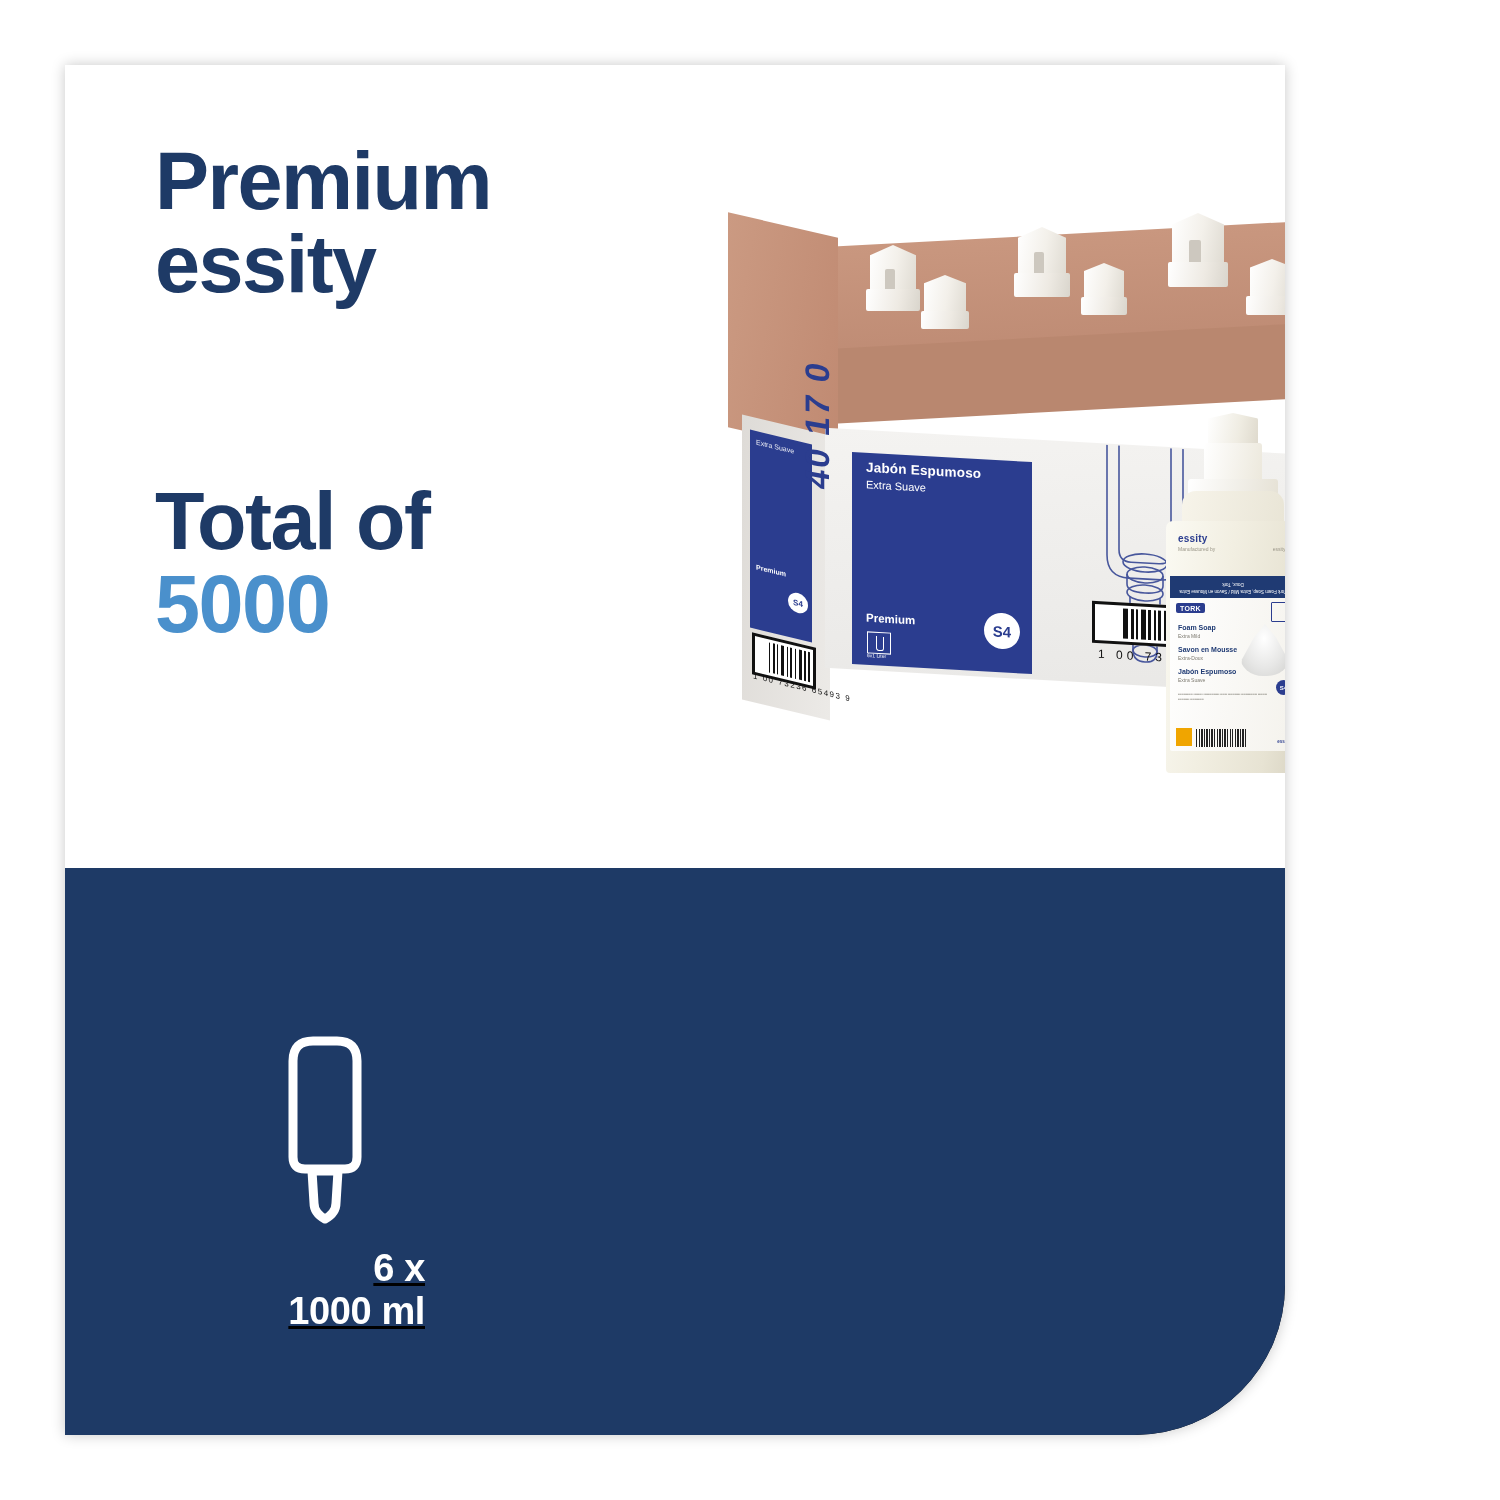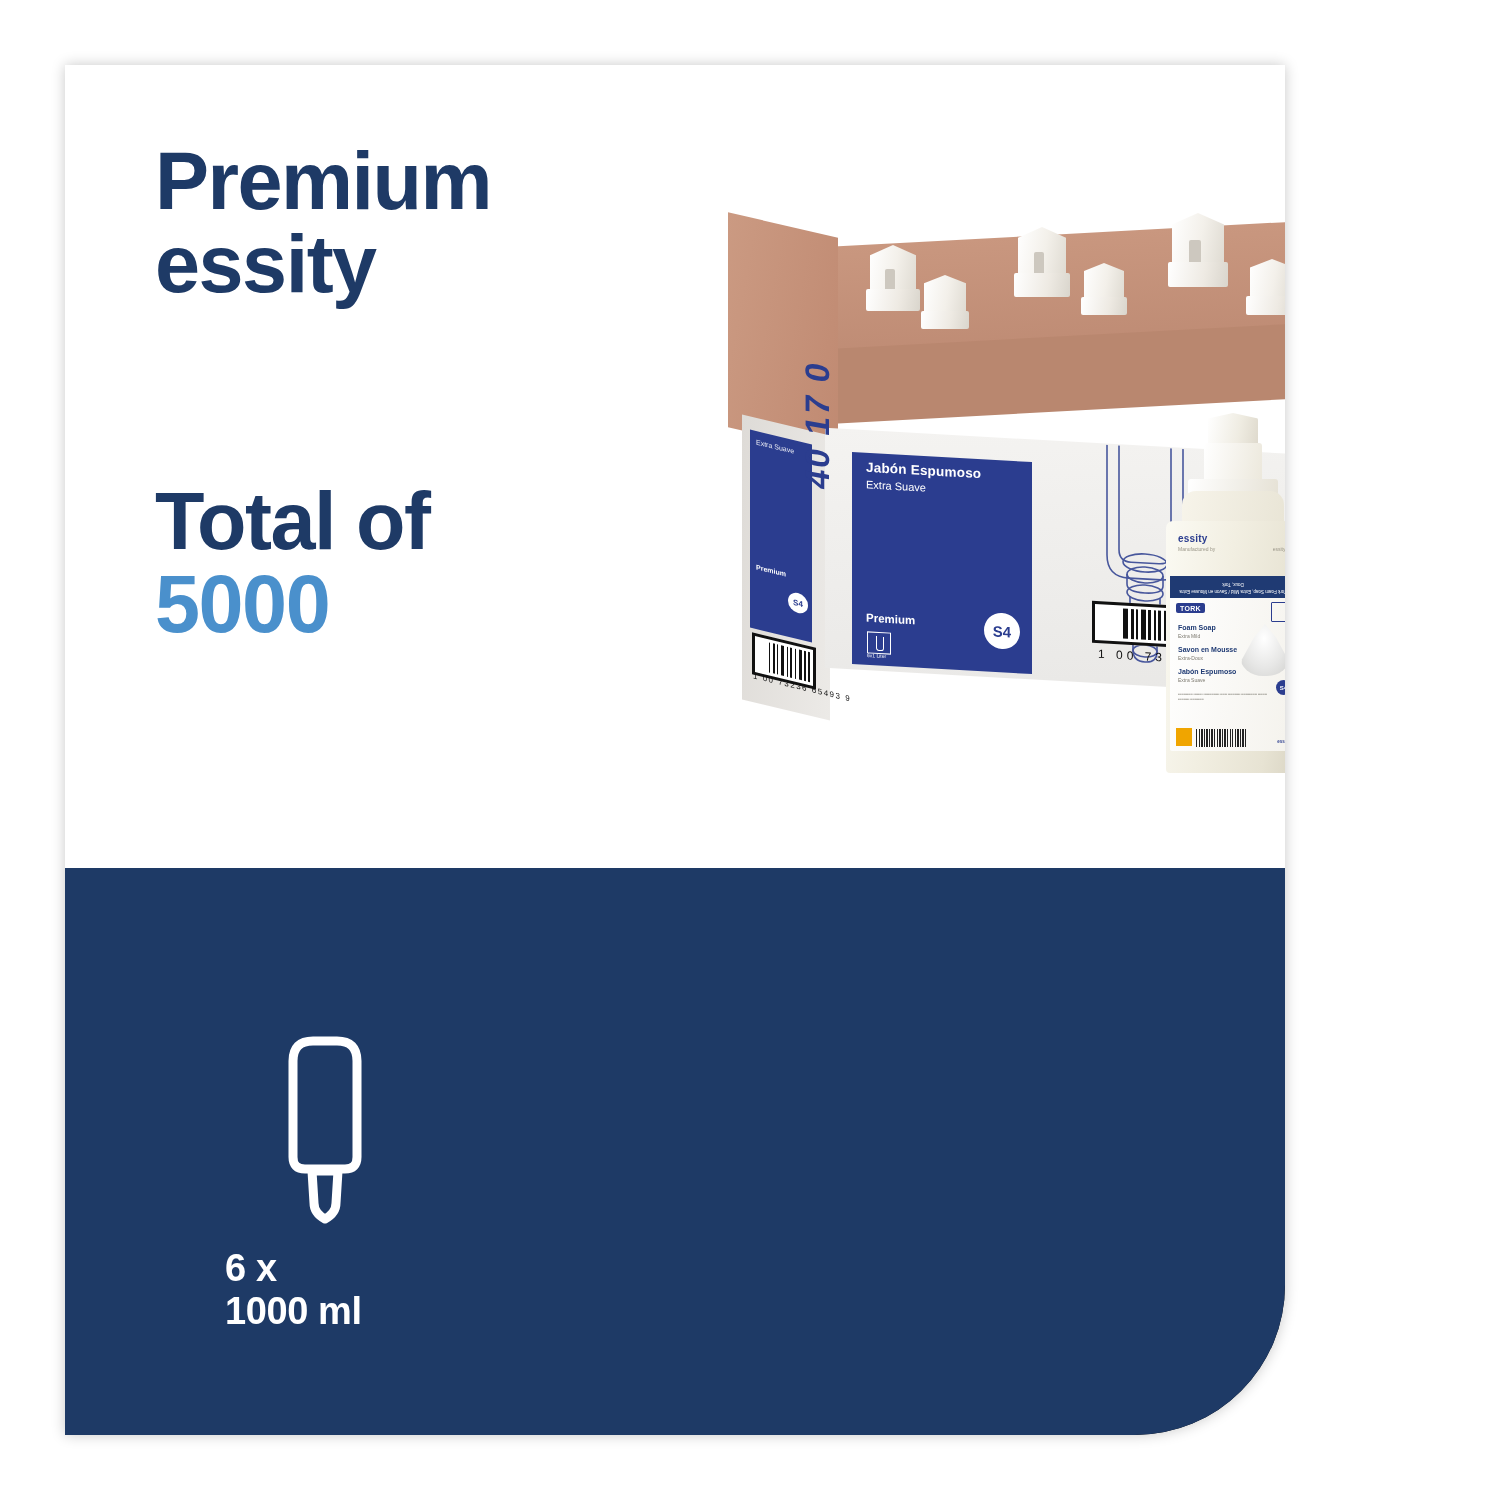--- a/index.html
+++ b/index.html
@@ -331,21 +331,21 @@
     border-bottom-right-radius: 150px;
   }
 
   #icon-row {
     position: absolute;
     left: 160px; top: 150px;
     width: 800px;
     display: flex;
     gap: 230px;
   }
-  .spec { width: 200px; text-align: left; }
+  .spec { width: 200px; text-align: right; text-decoration: underline; }
   .spec-art { height: 215px; display: flex; align-items: flex-end; justify-content: center; }
   .spec-cap {
     margin-top: 14px;
     color: #ffffff;
     font-size: 38px;
     font-weight: bold;
     line-height: 1.12;
     letter-spacing: -0.4px;
   }
 </style>

